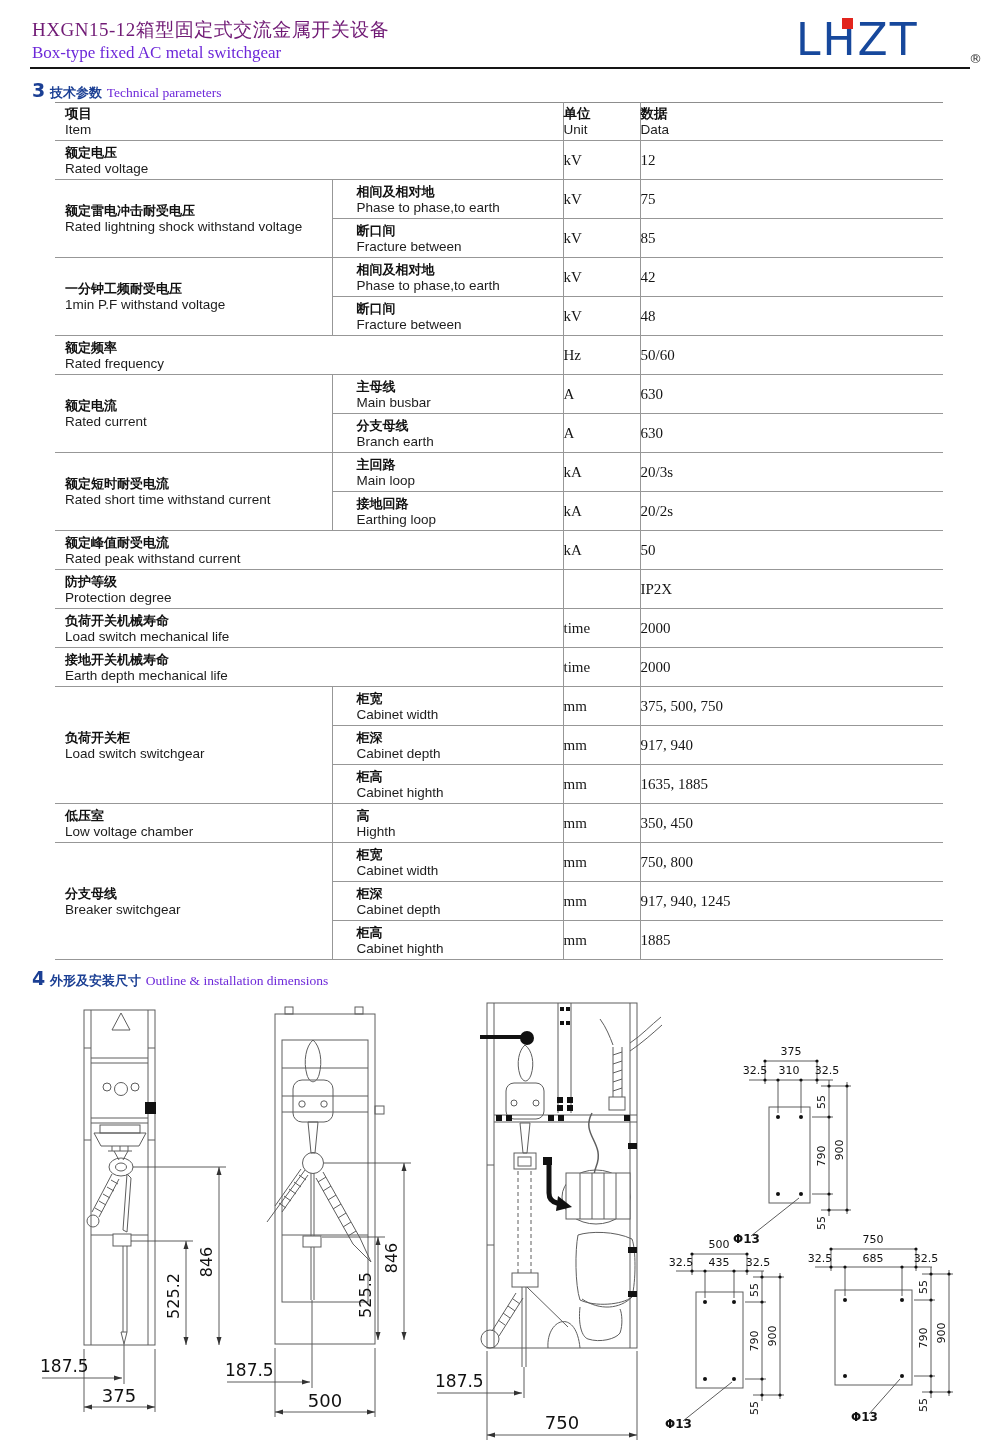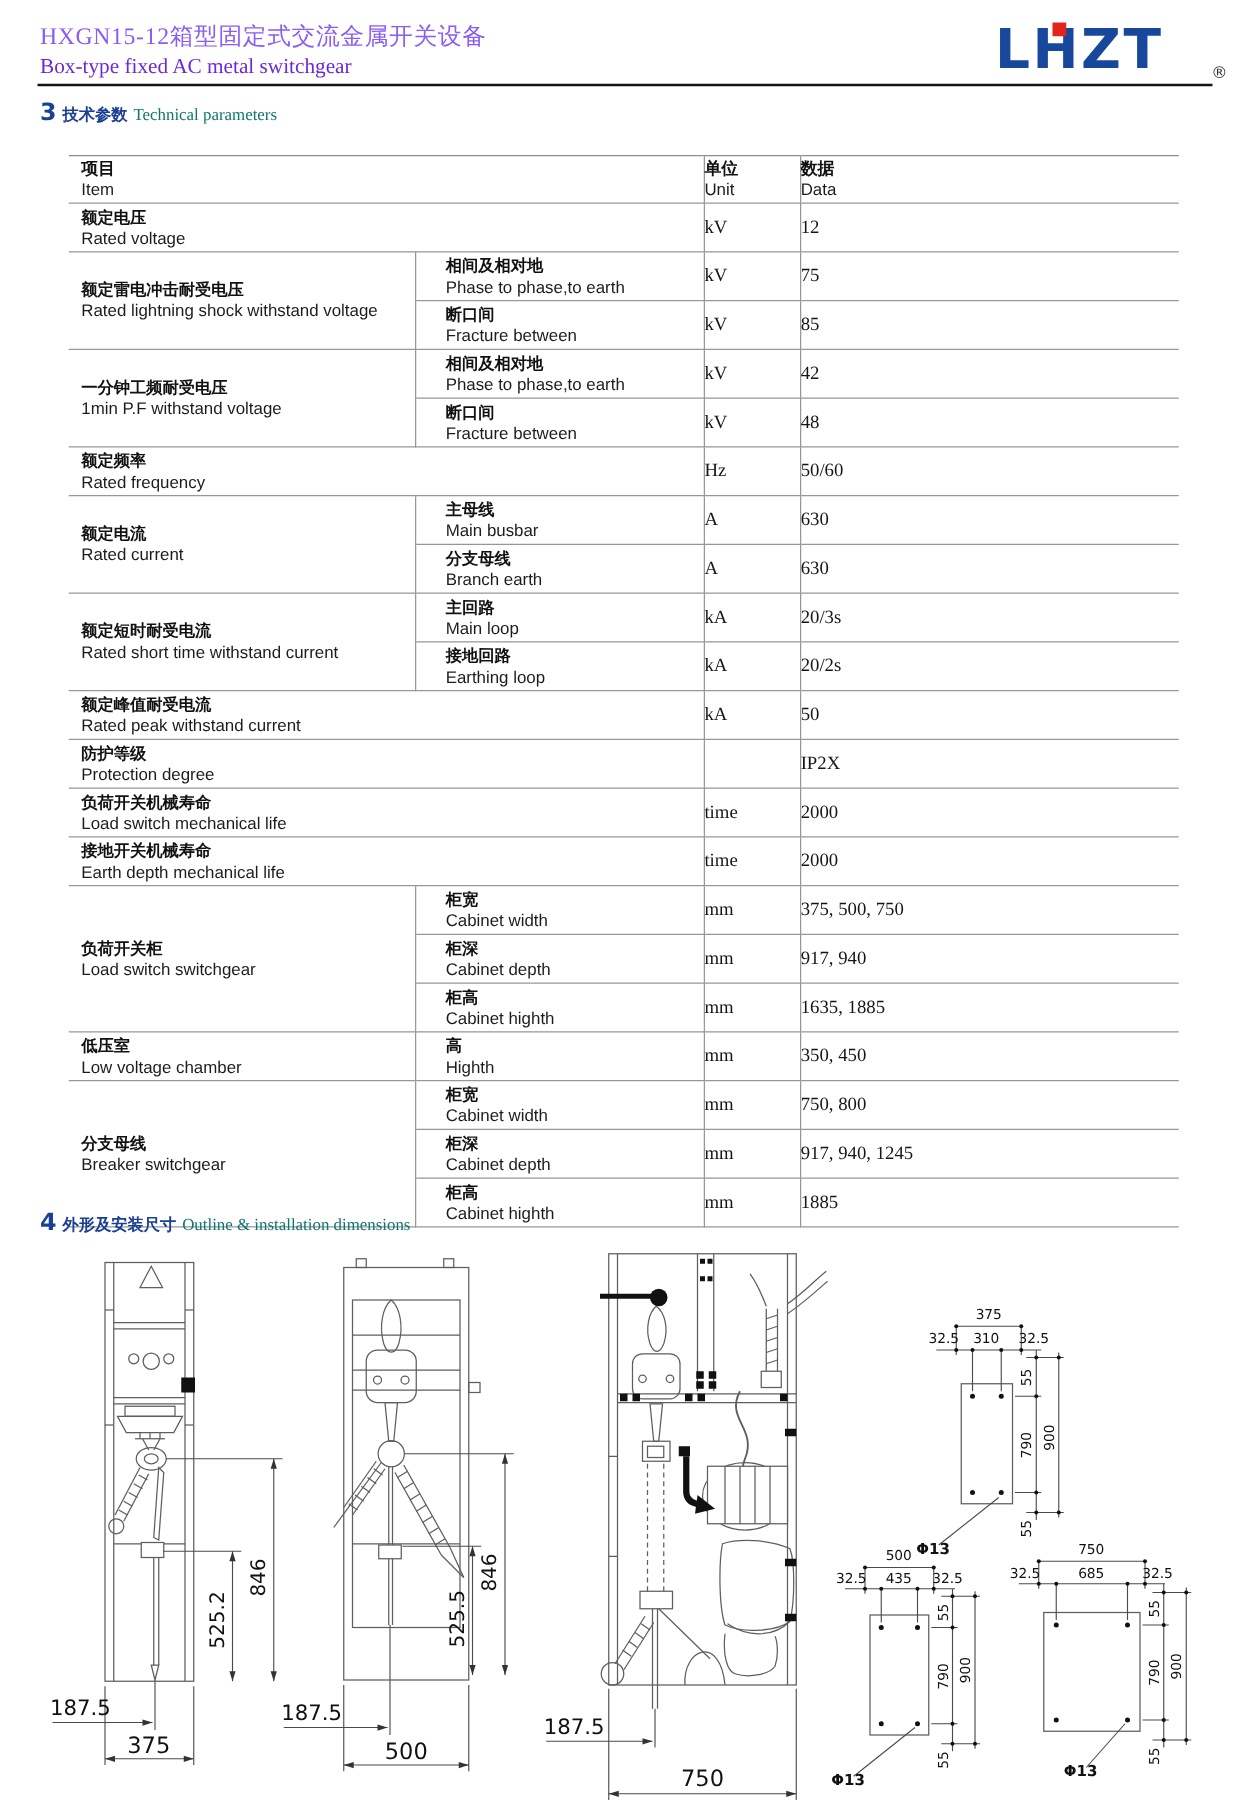--- a/index.html
+++ b/index.html
@@ -1,38 +1,38 @@
 <!DOCTYPE html>
 <html><head>
 <meta charset="utf-8">
 <style>
   html,body{margin:0;padding:0;background:#fff;}
   #page{position:relative;width:1000px;height:1455px;background:#fff;overflow:hidden;
         font-family:"Liberation Serif",serif;color:#151515;}
 
   
   .hdr-titles{position:absolute;left:32px;top:18px;line-height:1.25;}
-  .hdr-zh{font-size:19px;color:#8b5cf6;letter-spacing:0.5px;}
+  .hdr-zh{font-size:19px;color:#701a75;letter-spacing:0.5px;}
   .hdr-en{font-size:17px;color:#6d28d9;}
   .logo{position:absolute;right:34px;top:16px;width:170px;height:52px;}
-  .logo-txt{font-family:"DejaVu Sans",sans-serif;font-weight:700;font-size:44px;
+  .logo-txt{font-family:"DejaVu Sans",sans-serif;font-weight:400;font-size:44px;
             color:#17489c;letter-spacing:2px;line-height:48px;margin-top:48px;}
   .logo-dot{position:absolute;left:46px;top:2px;width:11px;height:11px;background:#e2241d;}
   .logo-reg{position:absolute;right:-16px;bottom:2px;font-size:13px;color:#333;
             font-family:"DejaVu Sans",sans-serif;font-weight:400;}
   .hdr-rule{position:absolute;left:30px;right:30px;top:67px;border-top:2px solid #151515;}
 
   
   .sec{position:absolute;left:32px;font-size:19px;}
   .sec .num,.sec .zh{font-family:"DejaVu Sans",sans-serif;font-weight:bold;color:#1b3f94;}
-  .sec .en{font-family:"Liberation Serif",serif;color:#0f766e;}
+  .sec .en{font-family:"Liberation Serif",serif;color:#6d28d9;}
   #sec3{top:79px;} #sec4{top:967px;}
 
   
-  #ptable{position:absolute;left:55px;top:124px;width:888px;border-collapse:collapse;
+  #ptable{position:absolute;left:55px;top:102px;width:888px;border-collapse:collapse;
           table-layout:fixed;}
   #ptable tr{height:39px;}
   #ptable tr.hrow{height:38px;}
   #ptable th,#ptable td{border-bottom:1px solid #979797;padding:2px 0;vertical-align:middle;
           text-align:left;font-weight:normal;}
   #ptable{border-top:1.5px solid #8d8d8d;}
   .c-item,.c-full,.c-group,.c-sub,.c-unit{border-right:1px solid #979797;}
   .zh{font-family:"DejaVu Sans",sans-serif;font-weight:bold;font-size:13px;line-height:17px;color:#111;}
   .en{font-family:Liberation Sans, sans-serif;font-size:13.5px;line-height:16px;color:#1c1c1c;}
   .c-group .zh,.c-group .en,.c-full .zh,.c-full .en{padding-left:10px;}

